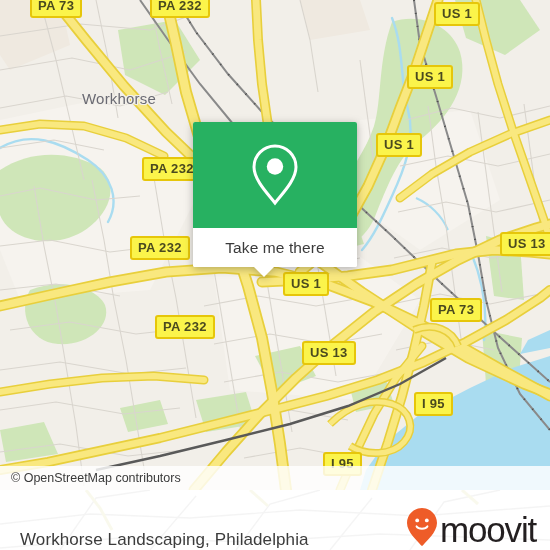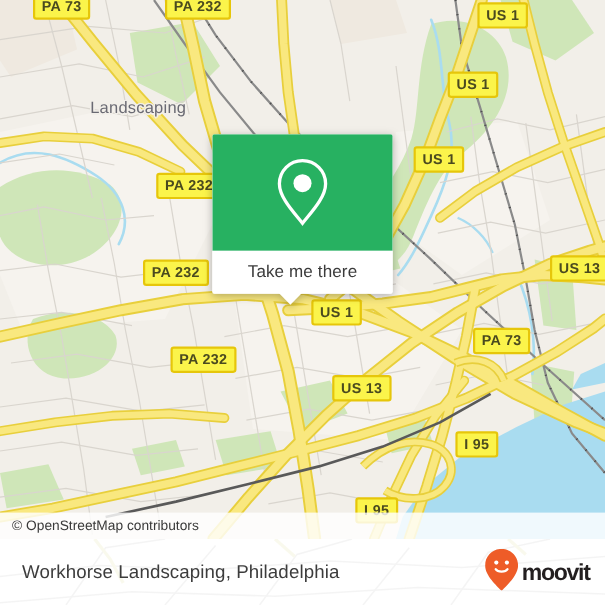--- a/index.html
+++ b/index.html
@@ -149,44 +149,44 @@
     position: absolute;
     left: 0; top: 0;
     width: 550px; height: 60px;
     opacity: .10;
   }
   .footer-inner {
     position: relative;
     width: 550px;
     height: 60px;
     display: flex;
-    align-items: center;
+    align-items: flex-end;
     justify-content: space-between;
     box-sizing: border-box;
     padding: 0 14px 0 20px;
   }
   .footer-title {
     font-size: 17px;
     color: #3c3c3c;
     font-family: "Liberation Sans", sans-serif;
     letter-spacing: .1px;
     white-space: nowrap;
   }
   .brand {
     display: flex;
     align-items: center;
     gap: 3px;
   }
   .brand-text {
-    font-size: 21px;
+    font-size: 35px;
     color: #231f20;
     font-family: "Liberation Sans", sans-serif;
     letter-spacing: -1.2px;
     line-height: 1;
-    font-weight: 700;
+    font-weight: 400;
   }
 </style>
 </head>
 <body>
 
 <div id="app">
 
   <div class="map">
 
     <svg class="map-svg" viewBox="0 0 550 490">
@@ -365,21 +365,21 @@
                    C392,456 366,456 350,446"></path>
           <path d="M414,330 C434,322 452,330 458,346"></path>
         </g>
 
         <g stroke="#595959" stroke-width="2.4" fill="none">
           <path d="M96,470 L160,456 L226,440 L290,424 L348,406 L400,384 L446,358"></path>
         </g>
       </g>
     </svg>
 
-    <div class="place-label" style="left:82px; top:90px;">Landscaping</div>
+    <div class="place-label" style="left:82px; top:90px;">Workhorse</div>
 
     <div class="shield" style="left:30px;  top:-6px;">PA 73</div>
     <div class="shield" style="left:150px; top:-6px;">PA 232</div>
     <div class="shield" style="left:434px; top:2px;">US 1</div>
     <div class="shield" style="left:407px; top:65px;">US 1</div>
     <div class="shield" style="left:376px; top:133px;">US 1</div>
     <div class="shield" style="left:142px; top:157px;">PA 232</div>
     <div class="shield" style="left:130px; top:236px;">PA 232</div>
     <div class="shield" style="left:500px; top:232px;">US 13</div>
     <div class="shield" style="left:283px; top:272px;">US 1</div>

